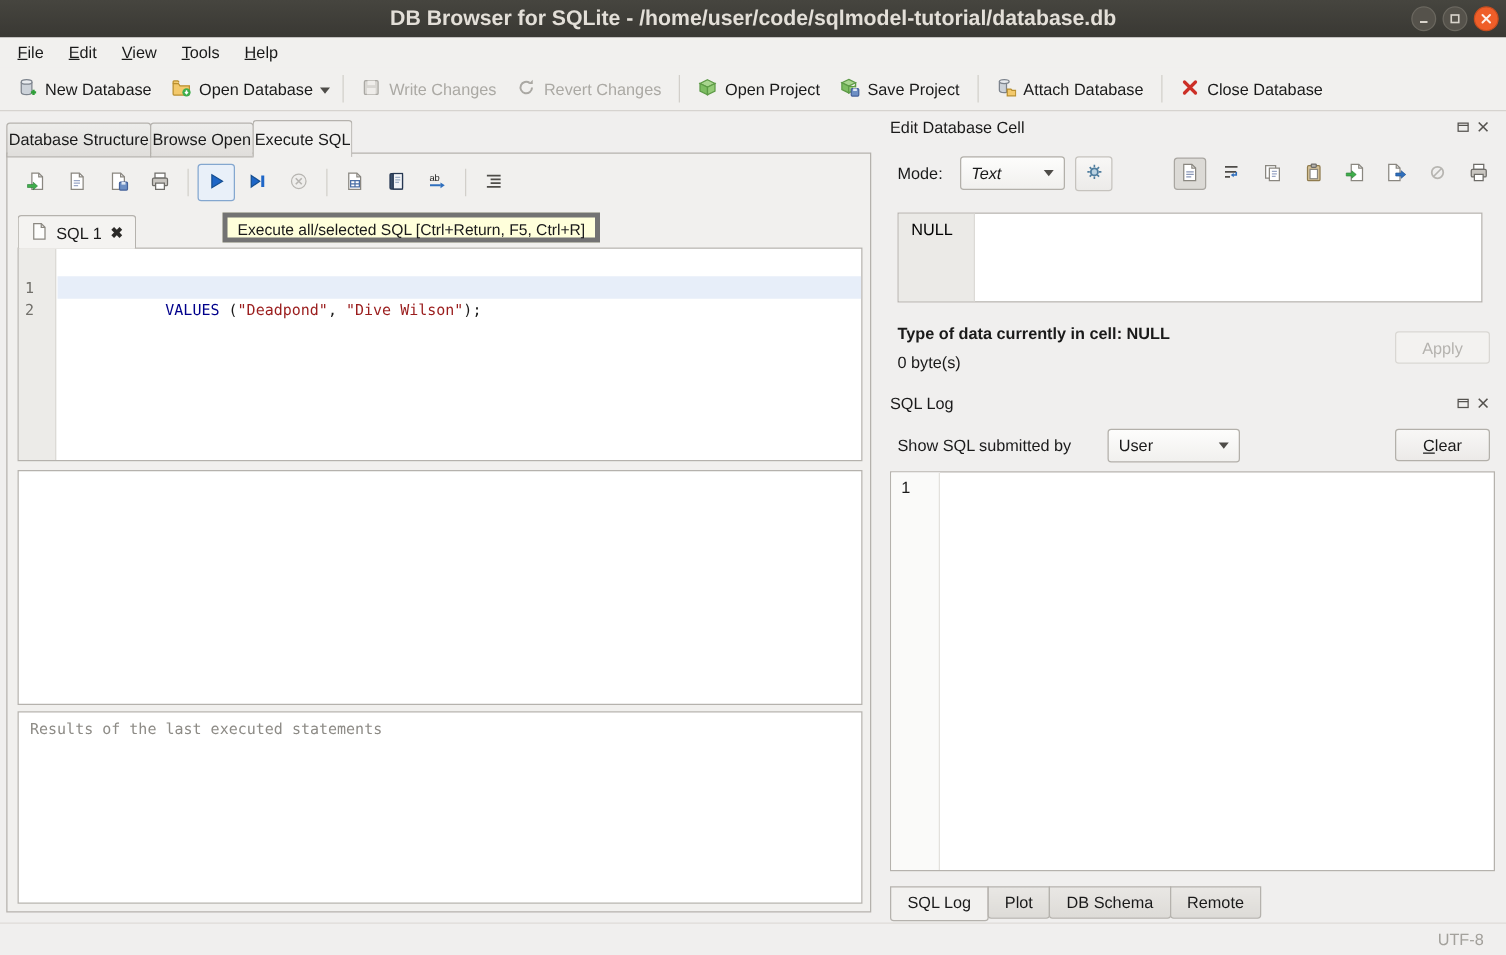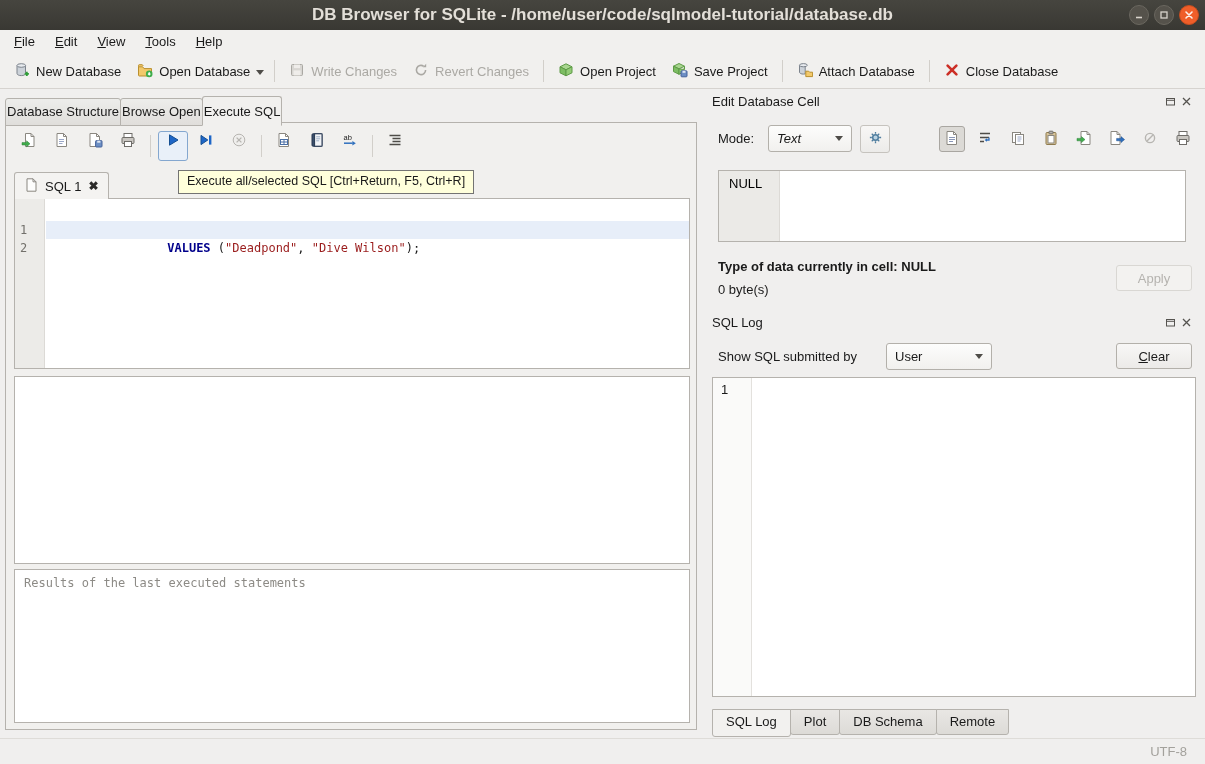--- a/index.html
+++ b/index.html
@@ -35,45 +35,45 @@
   
   .tabs { position:absolute; top:96px; left:5px; display:flex; align-items:flex-end; z-index:3; }
   .tab { padding:5px 1px 6px; background:linear-gradient(#ededeb,#e0dedb); border:1px solid #b5b2ad;
     margin-right:-1px; margin-bottom:-1px; border-top-left-radius:3px; border-top-right-radius:3px; white-space:nowrap; }
   .tab.active { background:#f1f0ee; border-bottom-color:#f1f0ee; padding-top:7px; }
 
   .frame { position:absolute; top:122px; left:5px; width:692px; height:608px;
     border:1px solid #b5b2ad; background:#f1f0ee; z-index:1; }
 
   .sqltoolbar { position:absolute; top:8px; left:8px; display:flex; align-items:center; gap:3px; }
-  .sbtn { width:30px; height:30px; display:flex; justify-content:center; border-radius:3px; border:1px solid transparent; }
+  .sbtn { width:30px; height:30px; display:flex; align-items:center; justify-content:center; border-radius:3px; border:1px solid transparent; }
   .sbtn.hover { border:1px solid #84a7cf; background:#e9f0f9; }
   .ssep { width:1px; height:22px; background:#d2cfca; margin:0 4px; }
 
   .sqltab { position:absolute; top:49px; left:8px; height:27px; background:#f4f3f1; border:1px solid #b5b2ad;
     border-bottom:none; border-top-left-radius:3px; border-top-right-radius:3px;
     display:flex; align-items:center; gap:7px; padding:0 10px; z-index:2; }
   .sqltab .xclose { font-size:12px; font-weight:bold; color:#2b2a28; }
 
   .editor { position:relative; top:75px; left:8px; width:676px; height:171px; border:1px solid #b5b2ad;
     background:#fff; font-family:"DejaVu Sans Mono", monospace; font-size:12px; overflow:hidden; padding-left:31px; }
   .gutter { position:absolute; left:0; top:0; bottom:0; width:30px; background:#ecebe8; border-right:1px solid #dcdad6; }
   .elines { position:relative; padding-top:4px; }
   .eline { position:relative; height:18px; line-height:18px; padding-left:14px; white-space:pre; }
   .eline .lnum { position:absolute; left:-26px; width:20px; color:#72706b; }
   .eline.current { background:#e7eef9; }
-  .tok-keyword { color:#00008b; font-weight:bold;margin-left:35px; }
+  .tok-keyword { color:#00008b; font-weight:normal; }
   .tok-string  { color:#9a1c1c; }
   .tok-plain   { color:#1a1a1a; }
 
   .empty-pane { position:absolute; top:253px; left:8px; width:676px; height:188px; border:1px solid #b5b2ad; background:#fff; }
   .results-pane { position:absolute; top:446px; left:8px; width:676px; height:154px; border:1px solid #b5b2ad;
     background:#fff; padding:6px 9px; font-family:"DejaVu Sans Mono", monospace; font-size:12px; color:#8d8b86; }
 
-  .tooltip { position:absolute; top:170px; left:178px; height:24px; background:#ffffdb; border:1px solid #737373;
+  .tooltip { position:absolute; top:170px; left:178px; height:24px; background:#ffffdb; border:4px solid #737373;
     padding:3px 8px; font-size:12.5px; z-index:10; white-space:nowrap; }
 
   
   .dock-title { position:absolute; left:712px; width:488px; height:18px; }
   .dock-title .dtext { position:absolute; left:0; top:0; }
   .dock-icons { position:absolute; right:8px; top:2px; display:flex; gap:5px; }
   .dock-icons svg { display:block; }
 
   .mode-row { position:absolute; top:125px; left:718px; width:478px; height:30px; }
   .lbl { line-height:28px; }

